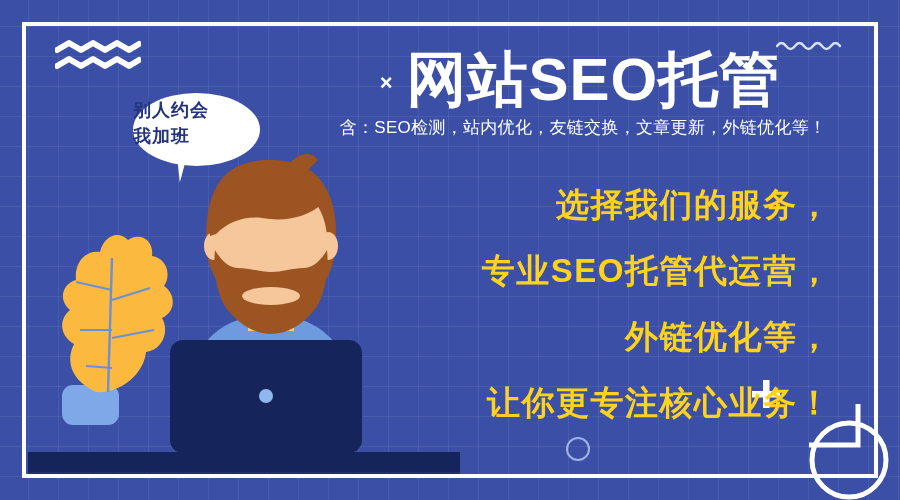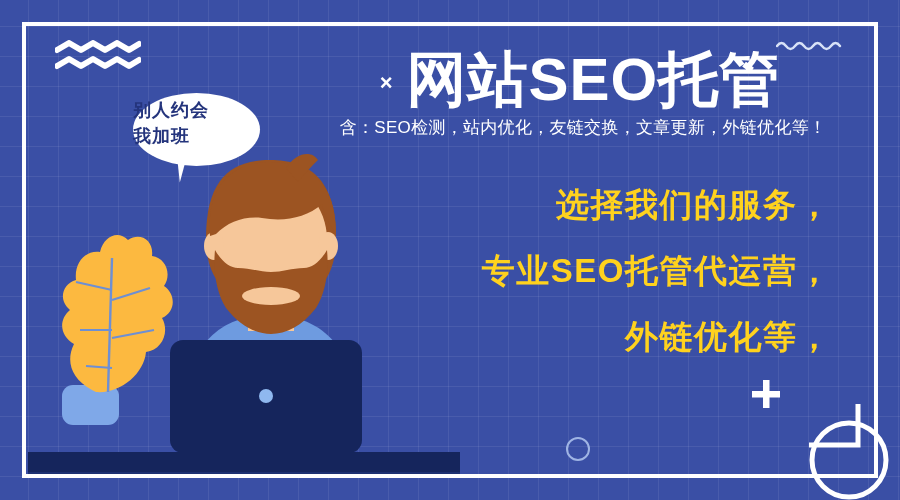--- a/index.html
+++ b/index.html
@@ -236,15 +236,16 @@
   <div id="headline-row">
     <span id="headline-times">×</span>
     <span id="headline-title">网站SEO托管</span>
   </div>
   <div id="headline-sub">含：SEO检测，站内优化，友链交换，文章更新，外链优化等！</div>
 
   <div id="slogan-block">
     <div class="slogan-line sl-center">选择我们的服务，</div>
     <div class="slogan-line sl-left">专业SEO托管代运营，</div>
     <div class="slogan-line sl-center">外链优化等，</div>
+    <div class="slogan-line sl-left">让你更专注核心业务！</div>
   </div>
 
 </div>
 
 </body></html>

